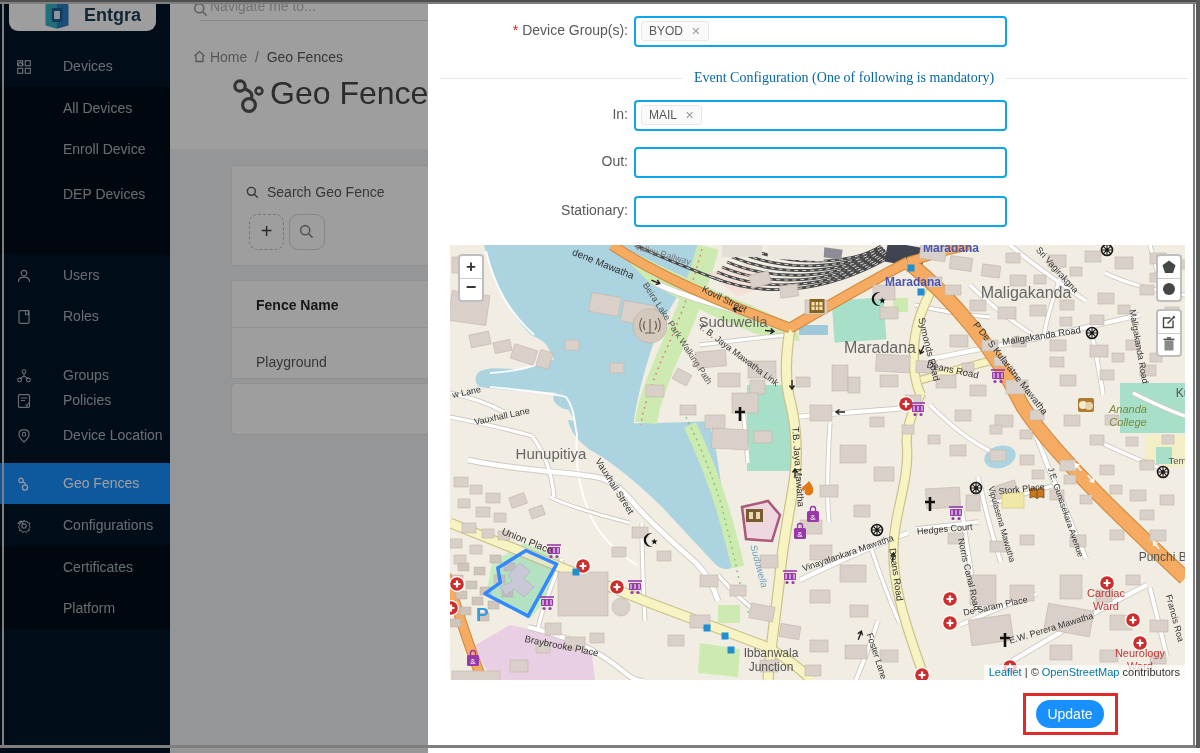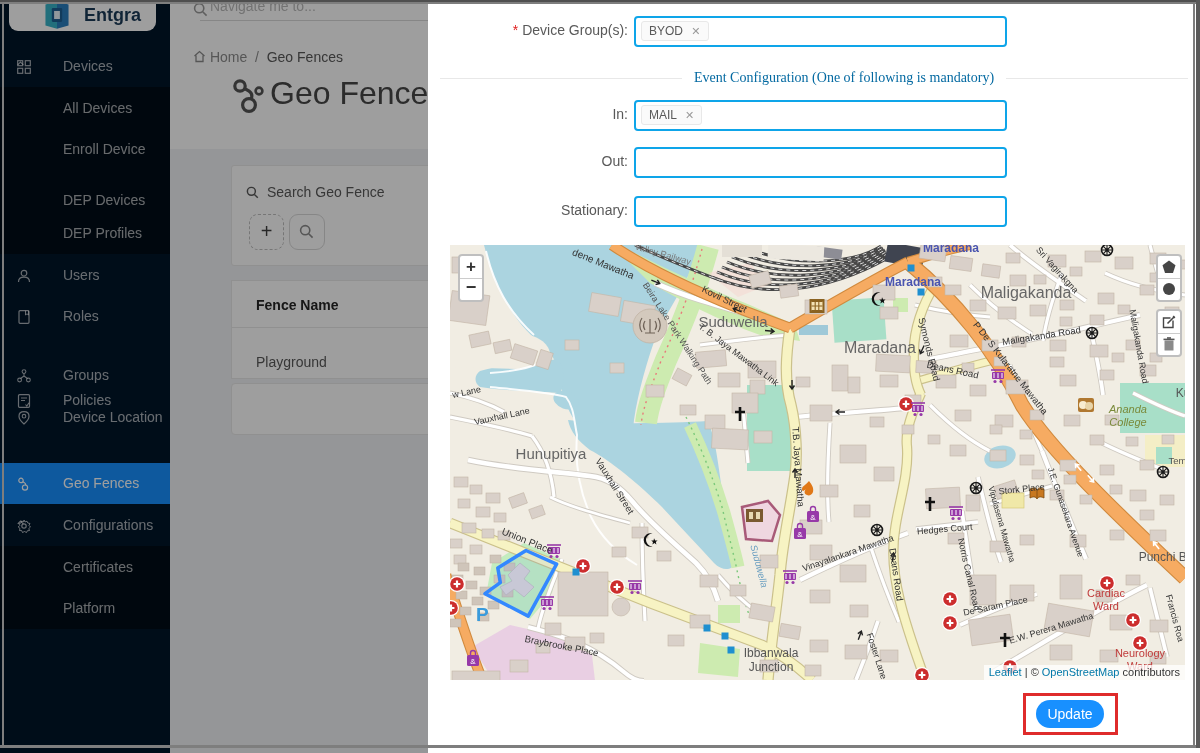--- a/index.html
+++ b/index.html
@@ -121,25 +121,22 @@
         <path d="M1 7 L5 3 L9 7" fill="none" stroke="currentColor" stroke-width="1.6"></path>
       </svg>
     </div>
     <div class="abs sub" style="left:0;top:87px;width:170px;height:167px;"></div>
     <div class="mi abs" style="top:88px;background:transparent;">
       <span class="lb">All Devices</span>
     </div>
     <div class="mi abs" style="top:129px;background:transparent;">
       <span class="lb">Enroll Device</span>
     </div>
-    <div class="mi abs" style="top:180px;background:transparent;padding-left:45px;">
+    <div class="mi abs" style="top:174px;background:transparent;padding-left:45px;">
       <span class="lb">DEP Devices</span>
-    </div>
-    <div class="mi abs" style="top:213px;background:transparent;">
-      <span class="lb">DEP Profiles</span>
     </div>
     <div class="mi abs" style="top:255px;">
       <svg width="14" height="14" viewBox="0 0 14 14">
         <circle cx="7" cy="4.2" r="2.8" fill="none" stroke="currentColor" stroke-width="1.2"></circle>
         <path d="M1.5 13 C1.5 9.8 4 8.2 7 8.2 C10 8.2 12.5 9.8 12.5 13" fill="none" stroke="currentColor" stroke-width="1.2"></path>
       </svg>
       <span class="lb">Users</span>
     </div>
     <div class="mi abs" style="top:296px;">
       <svg width="14" height="14" viewBox="0 0 14 14">
@@ -158,21 +155,21 @@
       <span class="lb">Groups</span>
     </div>
     <div class="mi abs" style="top:380px;">
       <svg width="14" height="14" viewBox="0 0 14 14">
         <rect x="1.5" y="0.7" width="11" height="12.6" rx="1" fill="none" stroke="currentColor" stroke-width="1.2"></rect>
         <path d="M4 4 H10 M4 6.5 H8" stroke="currentColor" stroke-width="1.1"></path>
         <path d="M8.5 10.5 L9.8 12 L12 8.8" fill="none" stroke="currentColor" stroke-width="1.1"></path>
       </svg>
       <span class="lb">Policies</span>
     </div>
-    <div class="mi abs" style="top:397px;">
+    <div class="mi abs" style="top:415px;">
       <svg width="14" height="14" viewBox="0 0 14 14">
         <path d="M7 13 C7 13 12 8.6 12 5.2 C12 2.4 9.8 0.7 7 0.7 C4.2 0.7 2 2.4 2 5.2 C2 8.6 7 13 7 13 Z" fill="none" stroke="currentColor" stroke-width="1.2"></path>
         <circle cx="7" cy="5.2" r="1.8" fill="none" stroke="currentColor" stroke-width="1.1"></circle>
       </svg>
       <span class="lb">Device Location</span>
     </div>
     <div class="mi abs sel" style="top:463px;">
       <svg width="14" height="14" viewBox="0 0 14 14">
         <circle cx="4" cy="3.4" r="2.2" fill="none" stroke="currentColor" stroke-width="1.2"></circle>
         <circle cx="8" cy="10.6" r="2.6" fill="none" stroke="currentColor" stroke-width="1.2"></circle>

